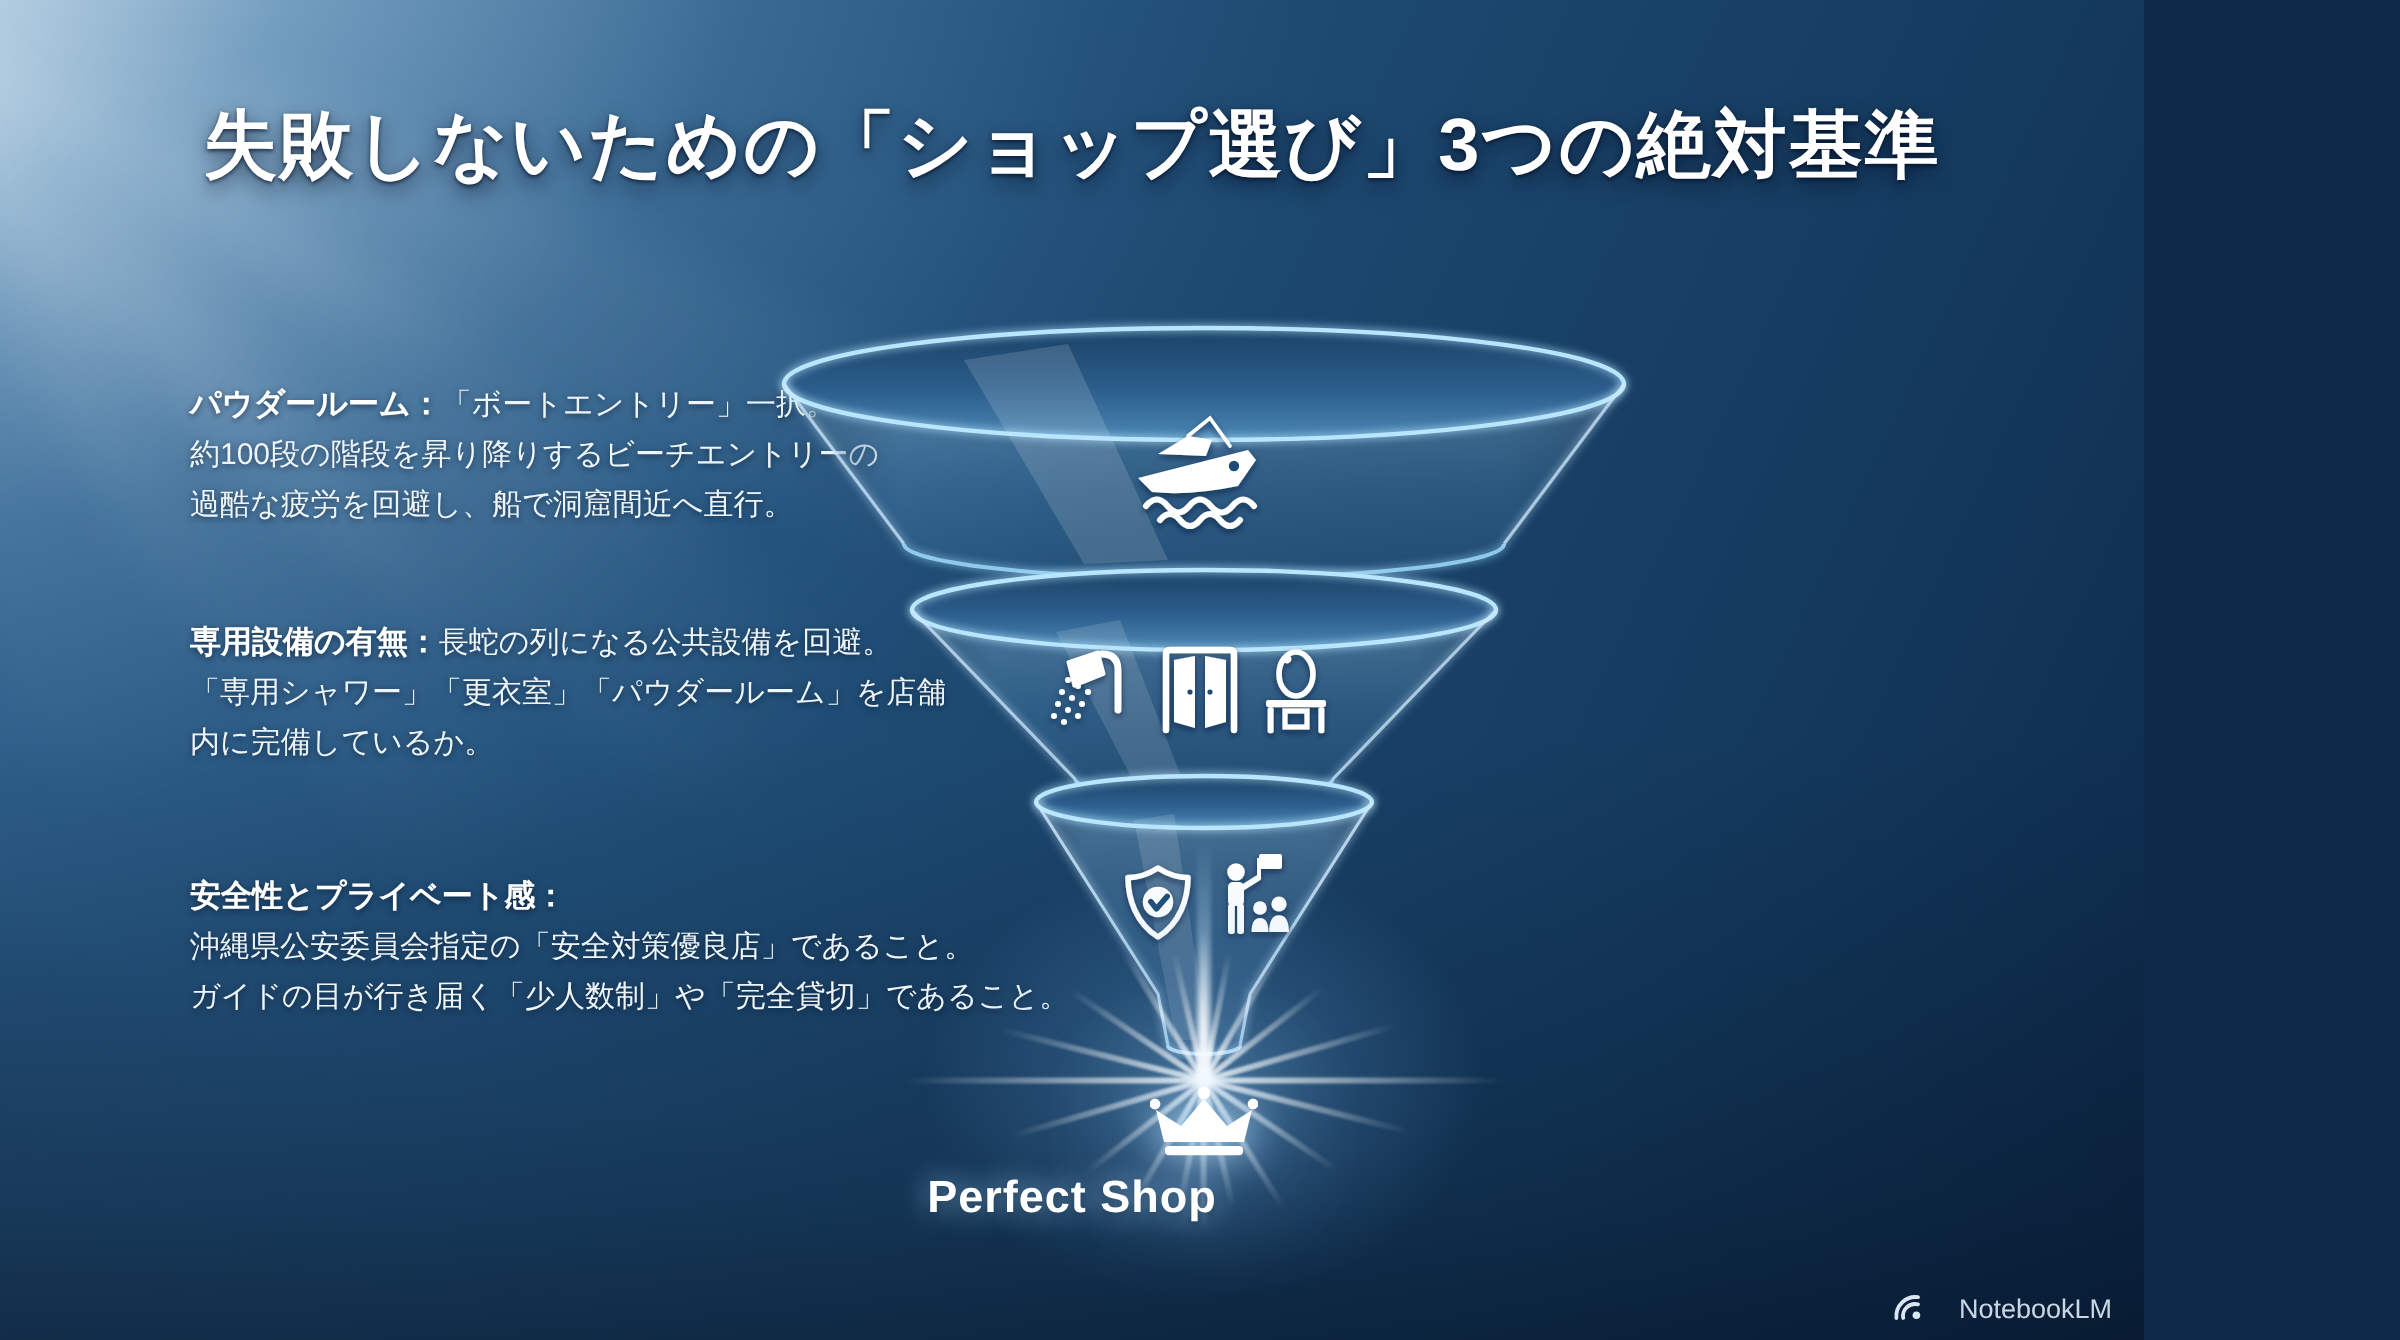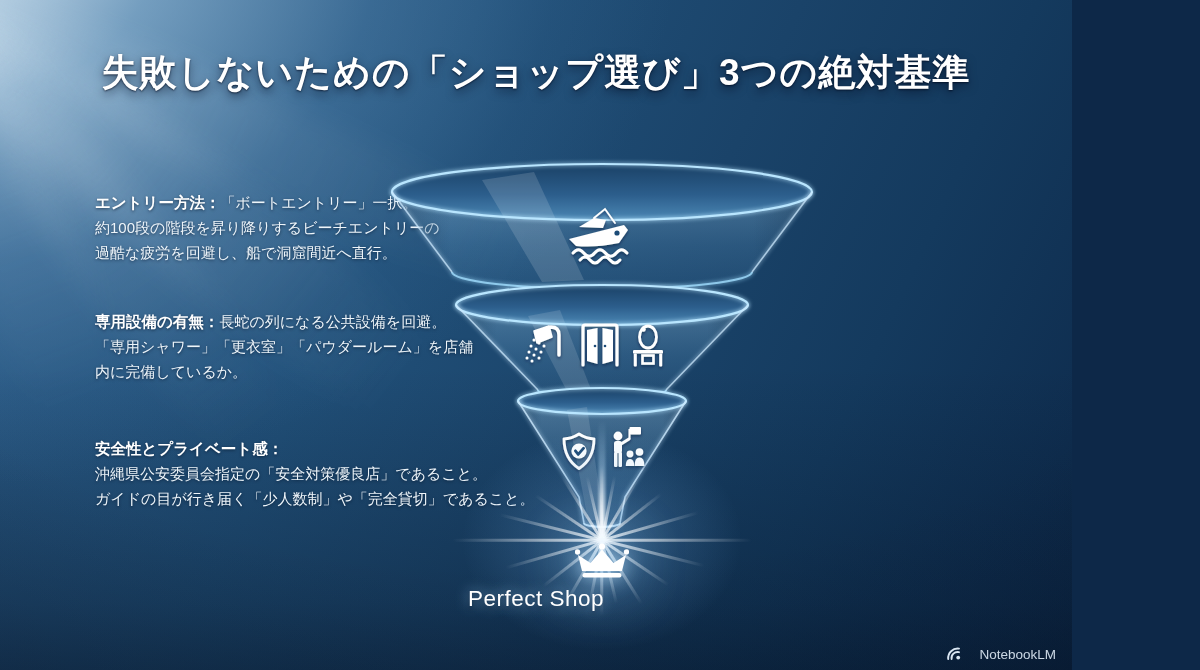--- a/index.html
+++ b/index.html
@@ -72,21 +72,21 @@
     filter:blur(1px);
   }
 
   
   .crown{
     position:absolute;left:575px;top:543px;z-index:4;
     filter:drop-shadow(0 0 10px rgba(190,228,255,.95)) drop-shadow(0 0 26px rgba(140,200,250,.55));
   }
   .result{
     position:absolute;top:586px;left:0;width:100%;text-align:center;z-index:4;
-    color:#ffffff;font-size:22.5px;font-weight:400;letter-spacing:.5px;
+    color:#ffffff;font-size:22.5px;font-weight:700;letter-spacing:.5px;
     text-shadow:0 0 14px rgba(160,215,255,.8), 0 2px 4px rgba(0,15,35,.6);
   }
 
   
   .brandmark{
     position:absolute;right:16px;bottom:8px;display:flex;align-items:center;gap:17px;
     color:rgba(218,230,242,.92);font-size:13.5px;z-index:5;
   }
 </style>
 </head>
@@ -97,21 +97,21 @@
   <div class="bg"></div>
   <div class="beam b1"></div>
   <div class="beam b2"></div>
   <div class="beam b3"></div>
   <div class="beam b4"></div>
   <div class="vignette"></div>
 
   <h1 class="title">失敗しないための「ショップ選び」3つの絶対基準</h1>
 
   <div class="note n1">
-    <b class="lead">エントリー方法：</b><span class="body">「ボートエントリー」一択。
+    <b class="lead">パウダールーム：</b><span class="body">「ボートエントリー」一択。
 約100段の階段を昇り降りするビーチエントリーの
 過酷な疲労を回避し、船で洞窟間近へ直行。</span>
   </div>
   <div class="note n2">
     <b class="lead">専用設備の有無：</b><span class="body">長蛇の列になる公共設備を回避。
 「専用シャワー」「更衣室」「パウダールーム」を店舗
 内に完備しているか。</span>
   </div>
   <div class="note n3">
     <b class="lead lead-block">安全性とプライベート感：</b><span class="body">沖縄県公安委員会指定の「安全対策優良店」であること。

